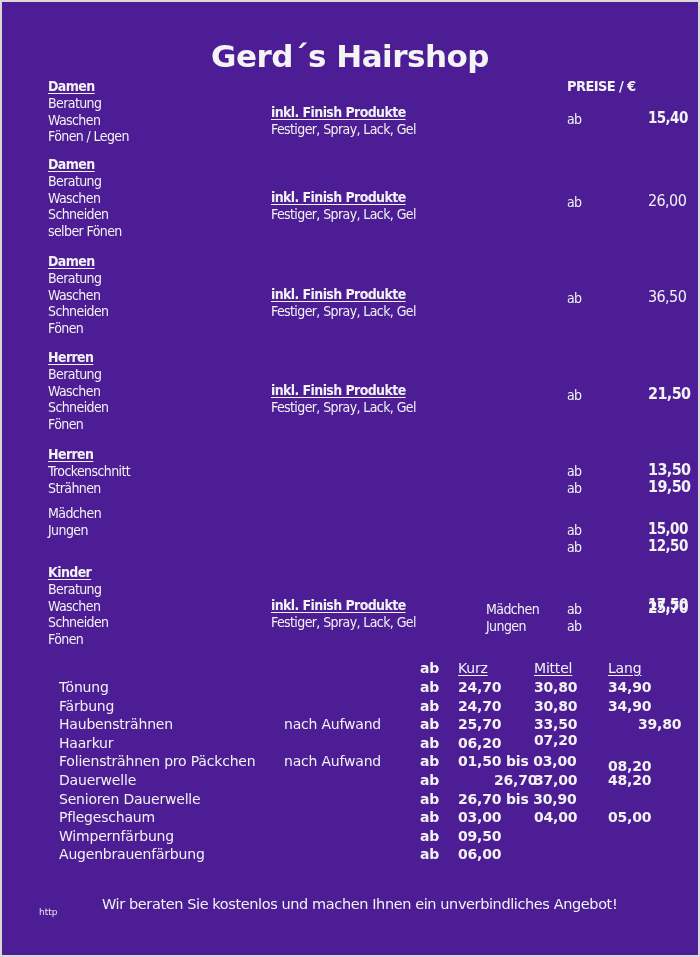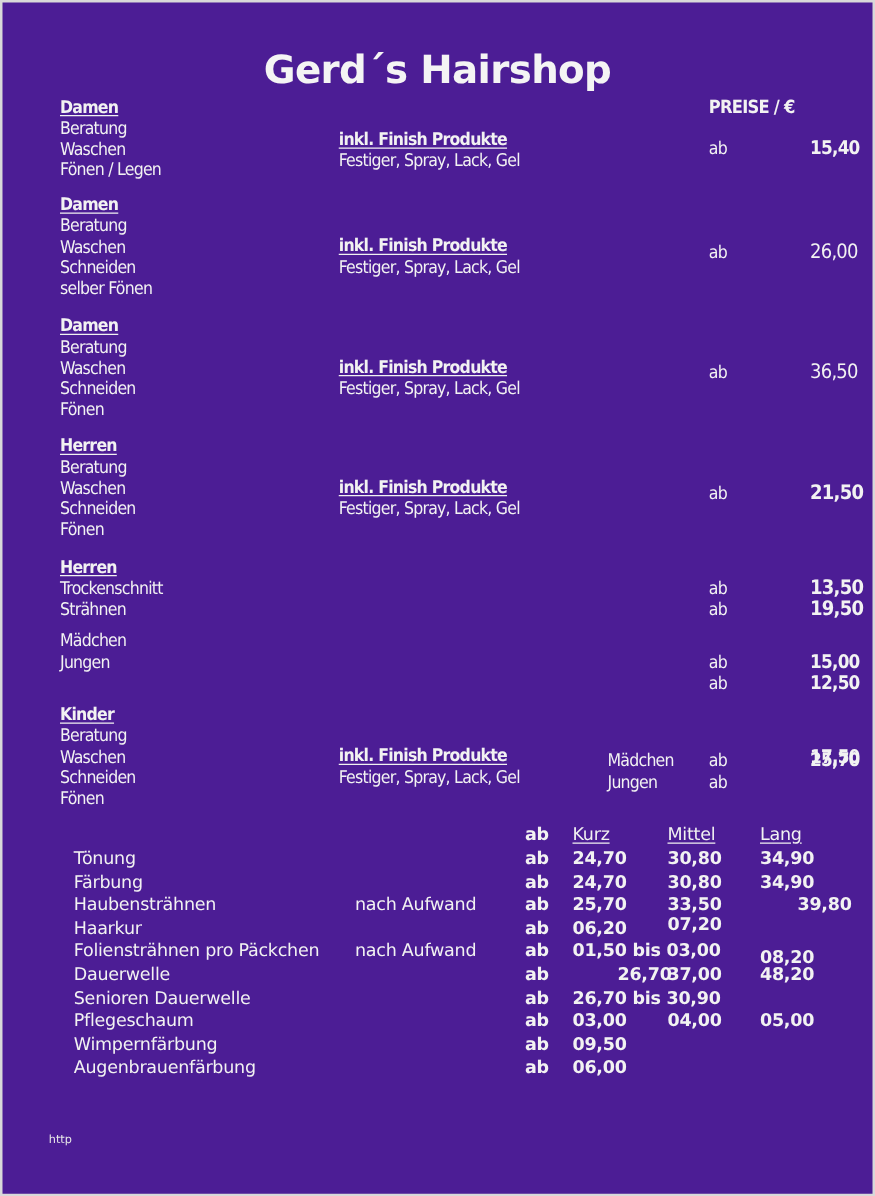--- a/index.html
+++ b/index.html
@@ -177,14 +177,15 @@
       <div class="abs fd bold" style="left: 532px; top: 806.2px;">04,00</div>
       <div class="abs fd bold" style="left: 606px; top: 806.2px;">05,00</div>
       <div class="abs fd " style="left: 57px; top: 824.8px;">Wimpernfärbung</div>
       <div class="abs fd bold" style="left: 418px; top: 824.8px;">ab</div>
       <div class="abs fd bold" style="left: 456px; top: 824.8px;">09,50</div>
       <div class="abs fd " style="left: 57px; top: 843.4px;">Augenbrauenfärbung</div>
       <div class="abs fd bold" style="left: 418px; top: 843.4px;">ab</div>
       <div class="abs fd bold" style="left: 456px; top: 843.4px;">06,00</div>
     </div>
 
+  <div class="footer">Wir beraten Sie kostenlos und machen Ihnen ein unverbindliches Angebot!</div>
   <div class="http">http</div>
 </div>
 
 </body></html>

